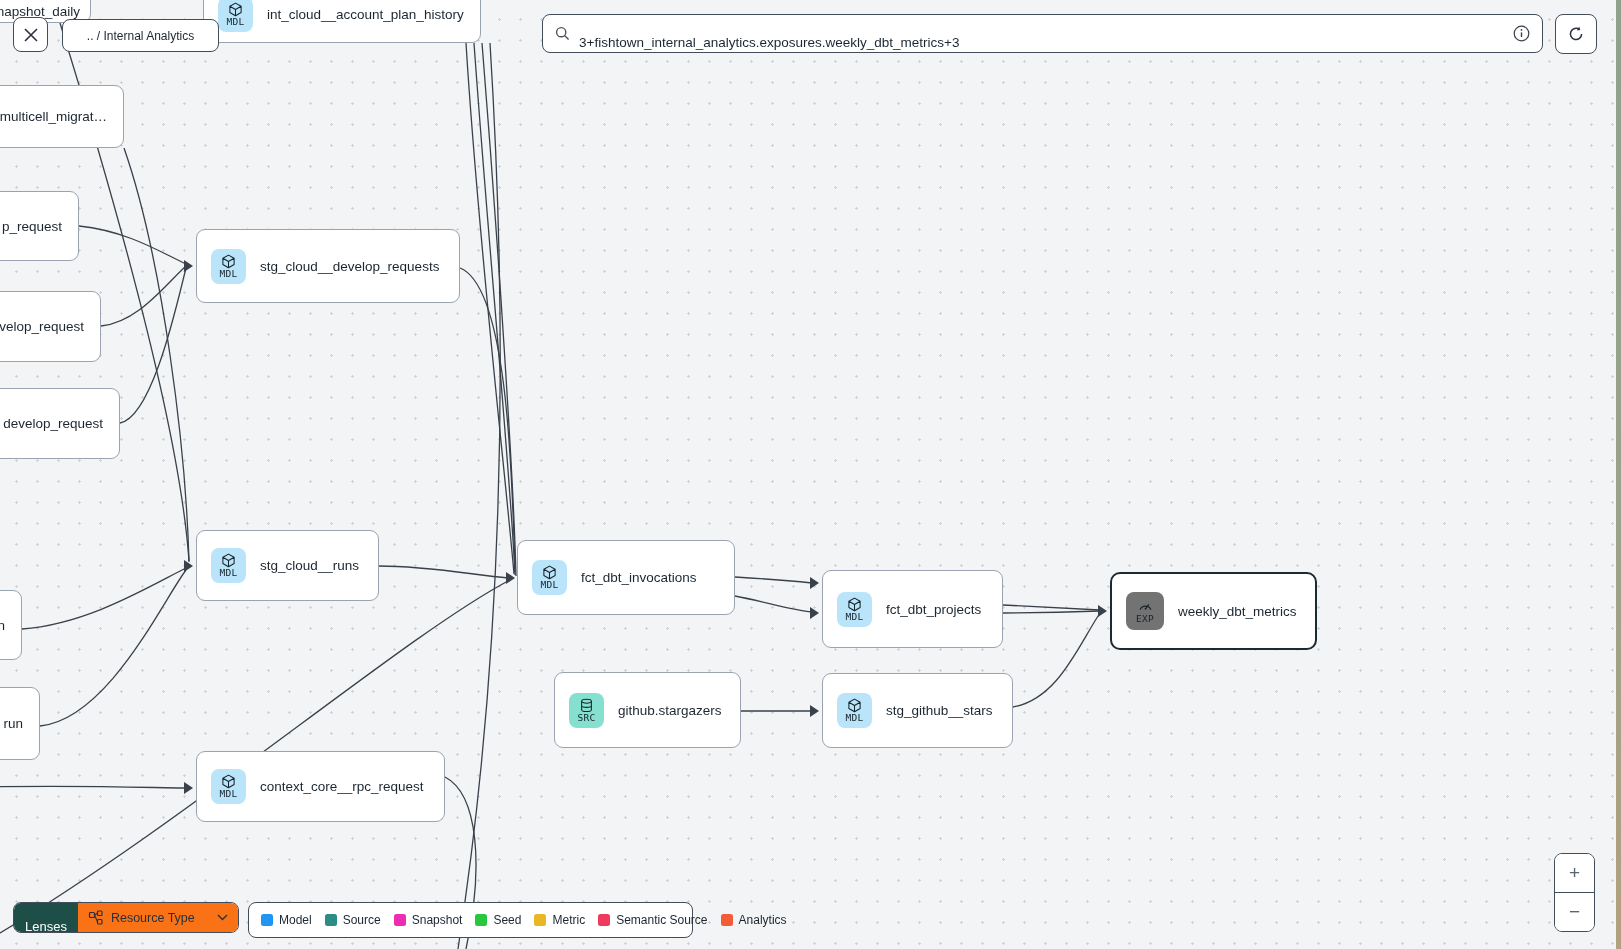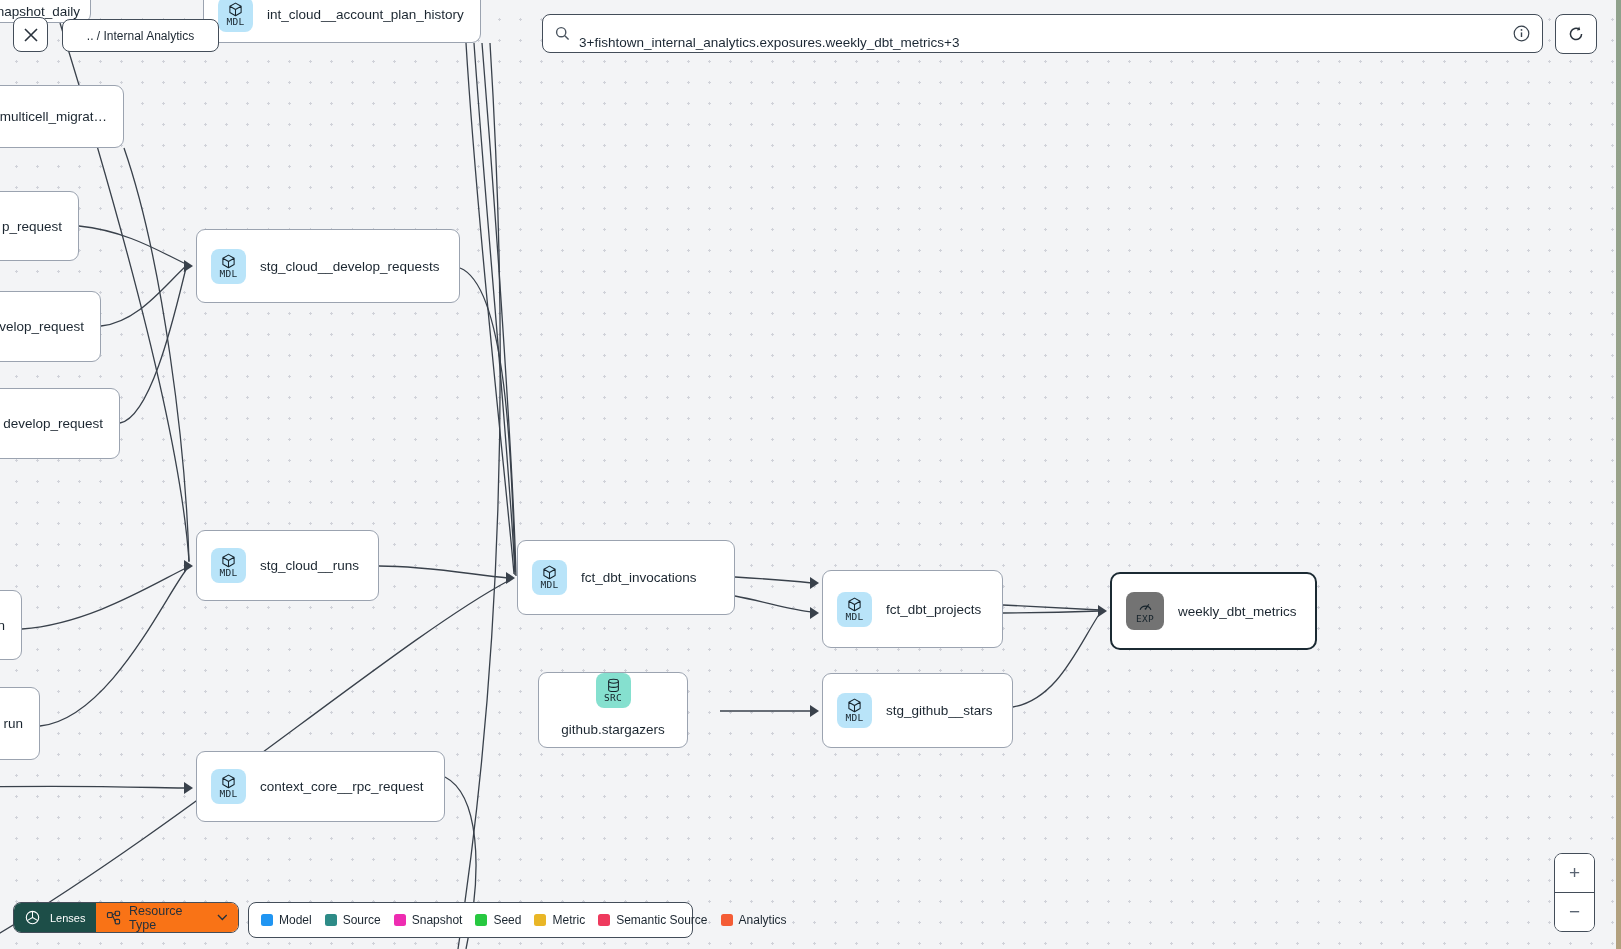--- a/index.html
+++ b/index.html
@@ -41,21 +41,21 @@
   #searchbar { left:542px; top:14px; width:1001px; height:39px; border-radius:8px;
     display:flex; align-items:center; padding:0 12px; gap:9px; }
   #searchbar input { flex:1; border:none; outline:none; font-size:13.5px; color:#1b2733;
     font-family:"Liberation Sans", sans-serif; background:transparent;margin-top:17px; }
   #refresh-btn { left:1555px; top:14px; width:42px; height:40px; border-radius:8px;
     display:flex; align-items:center; justify-content:center; cursor:pointer; }
 
   #lenses-group { left:13px; top:902px; height:31px; width:226px; border-radius:8px;
     display:flex; overflow:hidden; cursor:pointer; }
   #lenses-btn { background:#1d4e48; color:#fff; display:flex; align-items:center;
-    gap:10px; padding:0 11px; font-size:11px; }
+    gap:16px; padding:0 11px; font-size:13px;flex-direction:column; }
   #resource-type-btn { background:#f97316; color:#26313c; display:flex; align-items:center;
     gap:7px; padding:0 10px; font-size:12.5px; flex:1; }
   #resource-type-btn .chev { margin-left:auto; }
 
   #legend-bar { left:248px; top:902px; width:445px; height:36px; border-radius:8px;
     display:flex; align-items:center; padding:0 12px; gap:13px; }
   .legend-item { display:flex; align-items:center; gap:6px; font-size:12px; color:#1b2630; white-space:nowrap; }
   .legend-swatch { width:12px; height:12px; border-radius:2.5px; display:inline-block; }
 
   #zoom-ctl { left:1554px; top:853px; width:41px; height:79px; border-radius:8px;
@@ -165,21 +165,21 @@
       </div>
       <div class="node" style="left: 196px; top: 751px; width: 249px; height: 71px;">
         <span class="badge" style="background:#b9e4f9">
           <svg width="15" height="15" viewBox="0 0 16 16">
             <path d="M8 1.2 L14 4.6 L14 11.2 L8 14.6 L2 11.2 L2 4.6 Z M2 4.6 L8 8 L14 4.6 M8 8 L8 14.6" stroke="#16232b" stroke-width="1.1" fill="none" stroke-linejoin="round"></path>
           </svg>
           <span class="badge-text">MDL</span>
         </span>
         <span class="node-label">context_core__rpc_request</span>
       </div>
-      <div class="node" style="left: 538px; top: 672px; width: 150px; height: 76px; flex-direction: column;">
+      <div class="node" style="left: 554px; top: 672px; width: 187px; height: 76px;">
         <span class="badge" style="background:#85e0cf">
           <svg width="15" height="15" viewBox="0 0 16 16">
             <ellipse cx="8" cy="3.4" rx="5.2" ry="2.1" stroke="#16232b" stroke-width="1.1" fill="none"></ellipse>
             <path d="M2.8,3.4 L2.8,12.4 C2.8,13.6 5.1,14.5 8,14.5 C10.9,14.5 13.2,13.6 13.2,12.4 L13.2,3.4 M2.8,7.9 C2.8,9.1 5.1,10 8,10 C10.9,10 13.2,9.1 13.2,7.9" stroke="#16232b" stroke-width="1.1" fill="none"></path>
           </svg>
           <span class="badge-text">SRC</span>
         </span>
         <span class="node-label">github.stargazers</span>
       </div>
       <div class="node" style="left: 822px; top: 570px; width: 181px; height: 78px;">

